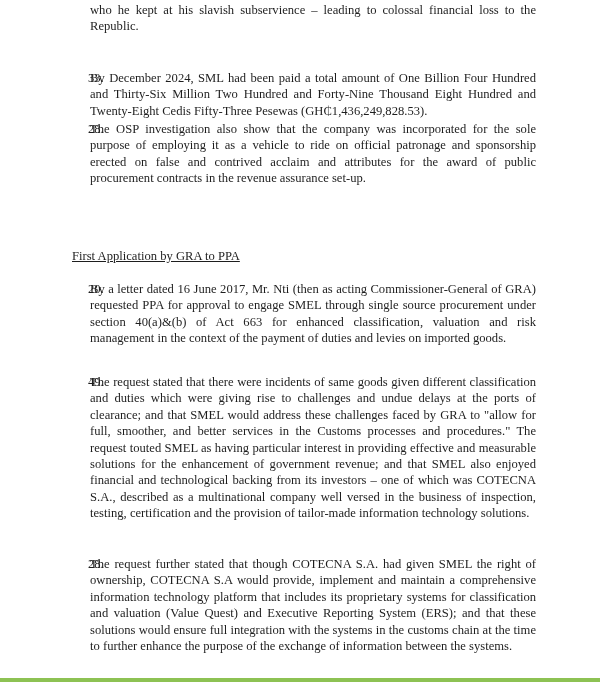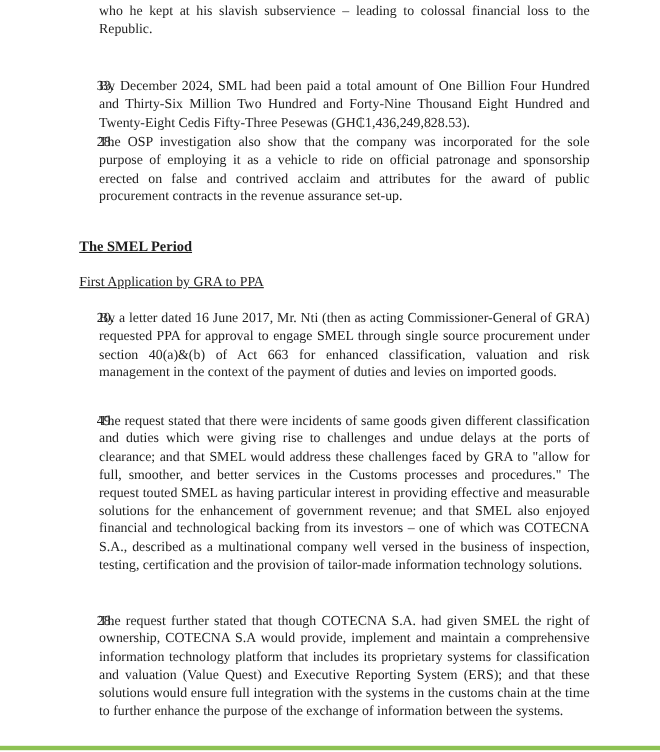--- a/index.html
+++ b/index.html
@@ -43,21 +43,20 @@
   <div class="para" style="top:70px;">
     <span class="num">33.</span>
     <span class="body">By December 2024, SML had been paid a total amount of One Billion Four Hundred and Thirty-Six Million Two Hundred and Forty-Nine Thousand Eight Hundred and Twenty-Eight Cedis Fifty-Three Pesewas (GH₵1,436,249,828.53).</span>
   </div>
 
   <div class="para" style="top:121px;">
     <span class="num">28.</span>
     <span class="body">The OSP investigation also show that the company was incorporated for the sole purpose of employing it as a vehicle to ride on official patronage and sponsorship erected on false and contrived acclaim and attributes for the award of public procurement contracts in the revenue assurance set-up.</span>
   </div>
 
-  <div class="heading" style="top:216px;">The SMEL Period</div>
 
   <div class="subheading" style="top:249px;">First Application by GRA to PPA</div>
 
   <div class="para" style="top:281px;">
     <span class="num">20.</span>
     <span class="body">By a letter dated 16 June 2017, Mr. Nti (then as acting Commissioner-General of GRA) requested PPA for approval to engage SMEL through single source procurement under section 40(a)&amp;(b) of Act 663 for enhanced classification, valuation and risk management in the context of the payment of duties and levies on imported goods.</span>
   </div>
 
   <div class="para" style="top:374px;">
     <span class="num">49.</span>

